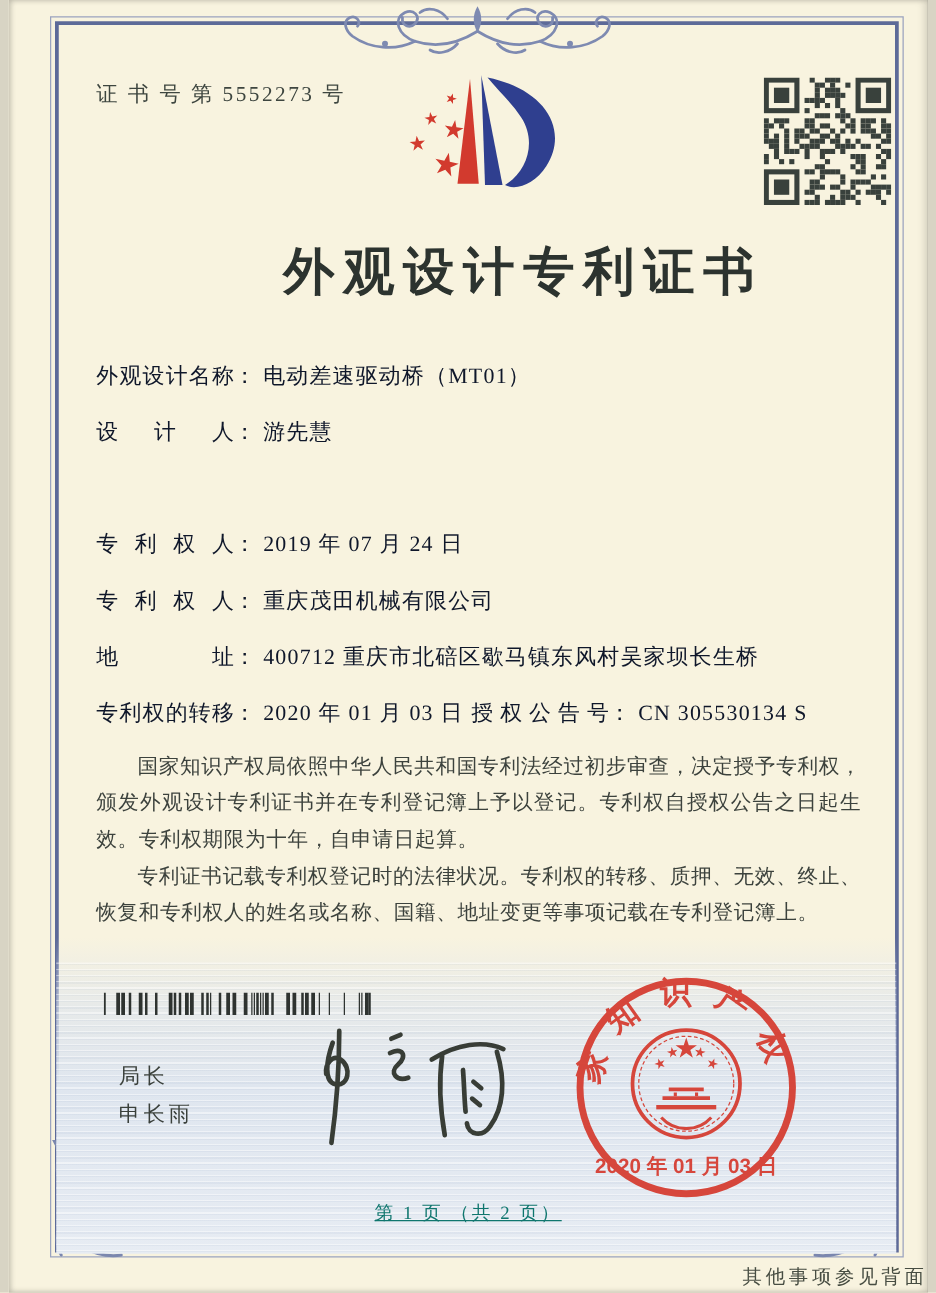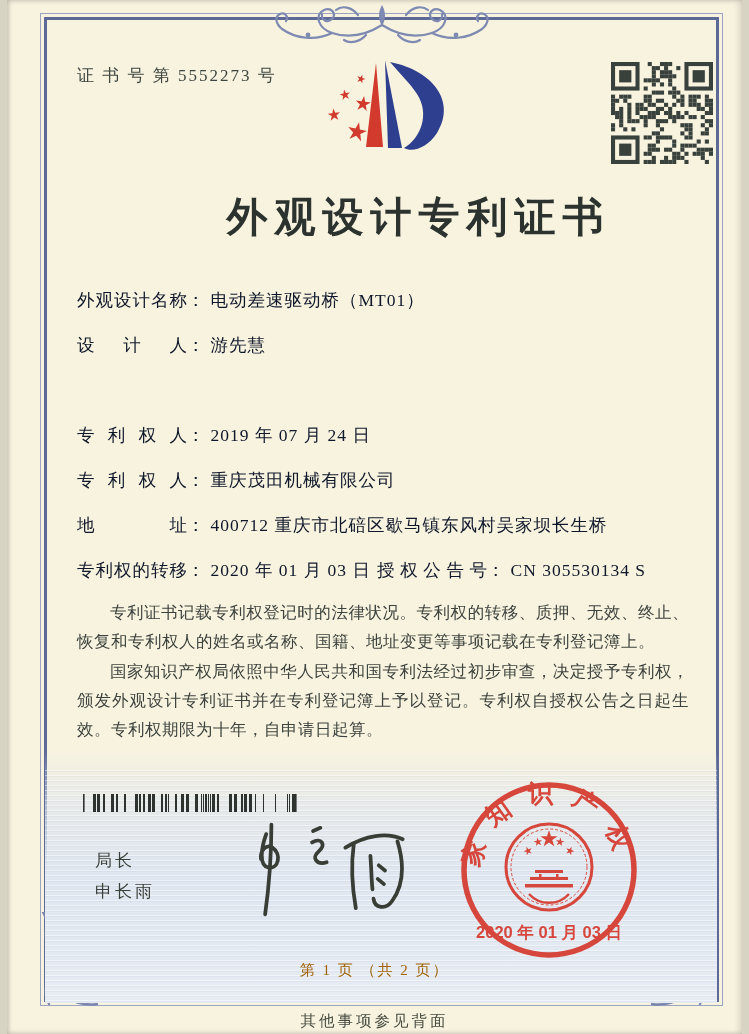--- a/index.html
+++ b/index.html
@@ -27,22 +27,22 @@
   .row2col .pair2{position:absolute;left:300px;top:0;}
   .paras{position:absolute;left:70px;top:598px;width:612px;font-size:16.5px;line-height:1.78;
          color:#3c423d;text-align:justify;}
   .paras p{margin:0;text-indent:2em;letter-spacing:.5px;}
   .barcode{position:absolute;left:76px;top:794px;width:216px;height:18px;}
   .signerblock{position:absolute;left:88px;top:845px;font-family:Liberation Serif, serif;
                font-size:17px;color:#3a403b;letter-spacing:3px;line-height:31px;}
   .signature{position:absolute;left:205px;top:818px;width:198px;height:102px;}
   .seal{position:absolute;left:452px;top:780px;width:180px;height:180px;opacity:.92;}
   .pageind{position:absolute;left:0;top:961px;width:100%;text-align:center;font-size:15px;
-           letter-spacing:2px;color:#a16207;}
-  .backnote{position:absolute;left:0;top:1011px;width:100%;text-align:center;font-size:15.5px;
+           letter-spacing:2px;color:#0f766e;text-decoration:underline;}
+  .backnote{position:absolute;left:0;top:1011px;width:100%;text-align:right;font-size:15.5px;
             letter-spacing:3px;color:#474d42;z-index:4;}
   .orn-top{position:absolute;left:255px;top:1px;width:240px;height:46px;z-index:2;}
   .orn-bl{position:absolute;left:26px;top:912px;width:82px;height:100px;z-index:2;}
   .orn-br{position:absolute;right:26px;top:912px;width:82px;height:100px;z-index:2;transform:scaleX(-1);}
 </style>
 </head>
 <body>
 
 <div id="page">
 
@@ -339,22 +339,22 @@
     <div class="row row2col" style="top:558px;width:612px">
       <span>
         <span class="lbl">专利权的转移</span><span class="colon">：</span><span class="val">2020 年 01 月 03 日</span>
       </span>
       <span class="pair2">
         <span class="lbl">授权公告号</span><span class="colon">：</span><span class="val">CN 305530134 S</span>
       </span>
     </div>
 
     <div class="paras">
+      <p>国家知识产权局依照中华人民共和国专利法经过初步审查，决定授予专利权，颁发外观设计专利证书并在专利登记簿上予以登记。专利权自授权公告之日起生效。专利权期限为十年，自申请日起算。</p>
       <p>专利证书记载专利权登记时的法律状况。专利权的转移、质押、无效、终止、恢复和专利权人的姓名或名称、国籍、地址变更等事项记载在专利登记簿上。</p>
-      <p>国家知识产权局依照中华人民共和国专利法经过初步审查，决定授予专利权，颁发外观设计专利证书并在专利登记簿上予以登记。专利权自授权公告之日起生效。专利权期限为十年，自申请日起算。</p>
     </div>
 
     <svg class="barcode" viewBox="0 0 216 18" preserveAspectRatio="none">
       <g id="bc-g" fill="#2e3330">
           <rect x="0" y="0" width="1.6" height="18"></rect>
           <rect x="10" y="0" width="3" height="18"></rect>
           <rect x="14" y="0" width="3" height="18"></rect>
           <rect x="20" y="0" width="2" height="18"></rect>
           <rect x="28" y="0" width="3" height="18"></rect>
           <rect x="33" y="0" width="2" height="18"></rect>

